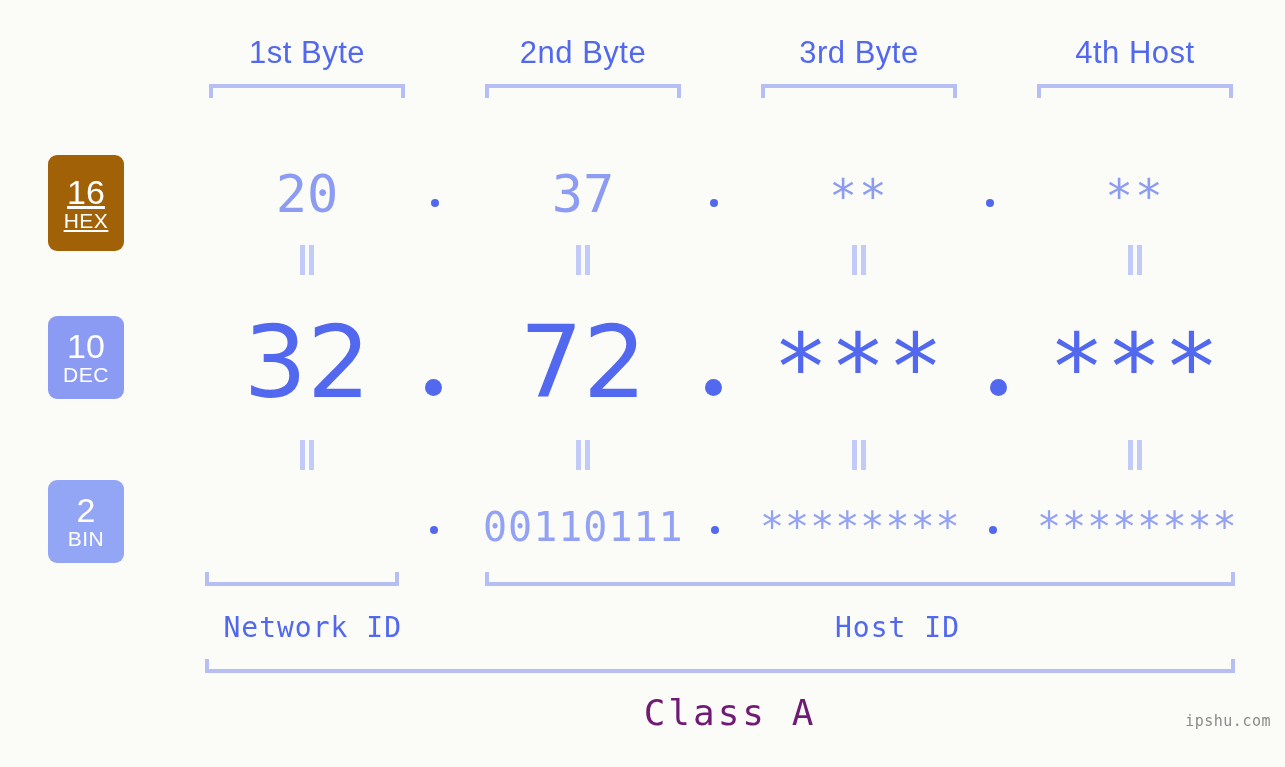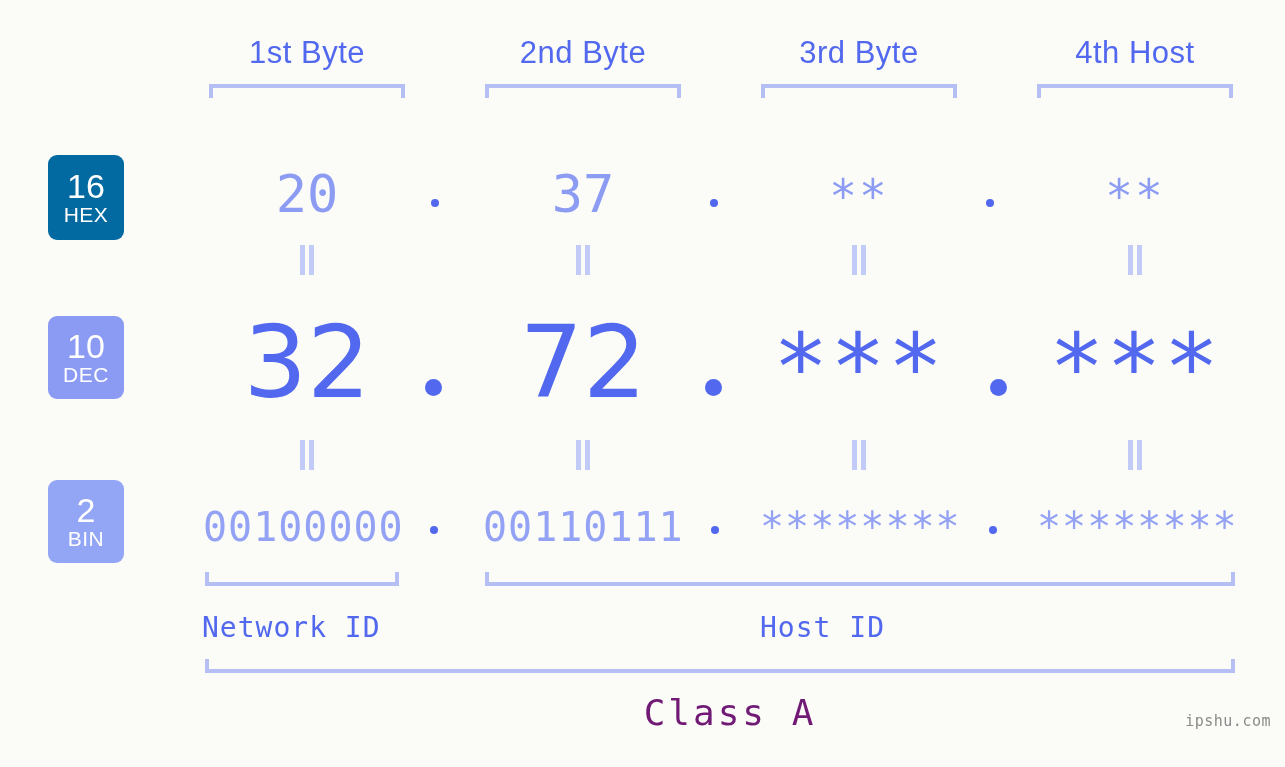--- a/index.html
+++ b/index.html
@@ -73,21 +73,21 @@
     line-height: 34px;
     font-weight: 400;
     letter-spacing: 0px;
   }
   .badge .nm {
     font-size: 21px;
     line-height: 23px;
     font-weight: 400;
     letter-spacing: 0.5px;
   }
-  .badge-hex { top: 155px; height: 85px; background: #0369a1; }
+  .badge-hex { top: 155px; height: 96px; background: #a16207; text-decoration: underline; }
   .badge-dec { top: 316px; height: 83px; background: #8b9bf3; }
   .badge-bin { top: 480px; height: 83px; background: #93a6f6; }
 
   
   .cell {
     position: absolute;
     text-align: center;
     white-space: nowrap;
     margin-top: 13px;
   }
@@ -151,21 +151,21 @@
   .eq i.a { left: 4px; }
   .eq i.b { left: 13px; }
 
   
   .sec-label {
     position: absolute;
     font-family: "DejaVu Sans Mono", monospace;
     font-size: 28px;
     line-height: 32px;
     color: #5268ee;
-    text-align: left;
+    text-align: right;
     white-space: nowrap;
     letter-spacing: 1px;
   }
   .class-label {
     position: absolute;
     font-family: "DejaVu Sans Mono", monospace;
     font-size: 36px;
     line-height: 40px;
     color: #701a75;
     text-align: center;
@@ -261,21 +261,20 @@
   </div>
   <div class="eq" style="left:848px; top:440px;">
     <i class="a"></i>
       <i class="b"></i>
   </div>
   <div class="eq" style="left:1124px; top:440px;">
     <i class="a"></i>
       <i class="b"></i>
   </div>
 
-  <div class="cell binrow" style="left:203px; width:196px;">00100000</div>
   <div class="dot dot-bin" style="left:430px; top:526px;"></div>
   <div class="cell binrow" style="left:483px; width:196px;">00110111</div>
   <div class="dot dot-bin" style="left:711px; top:526px;"></div>
   <div class="cell binrow" style="left:760px; width:196px;">********</div>
   <div class="dot dot-bin" style="left:989px; top:526px;"></div>
   <div class="cell binrow" style="left:1037px; width:196px;">********</div>
 
   <div class="bracket-up" style="left:205px; top:572px; width:194px;"></div>
   <div class="bracket-up" style="left:485px; top:572px; width:750px;"></div>
 

